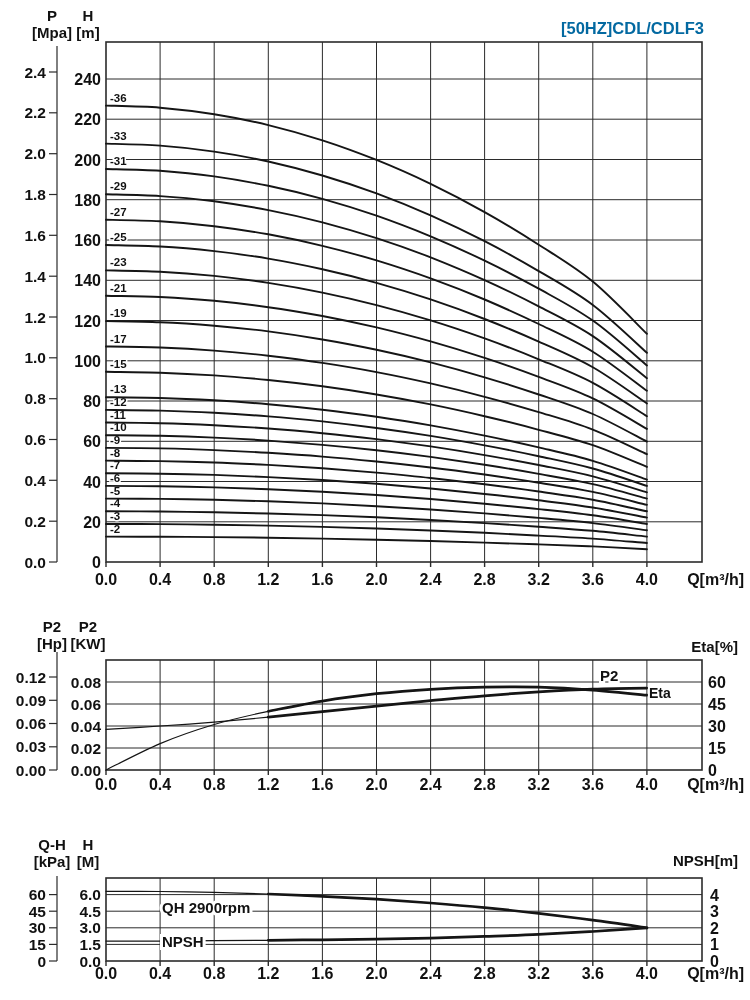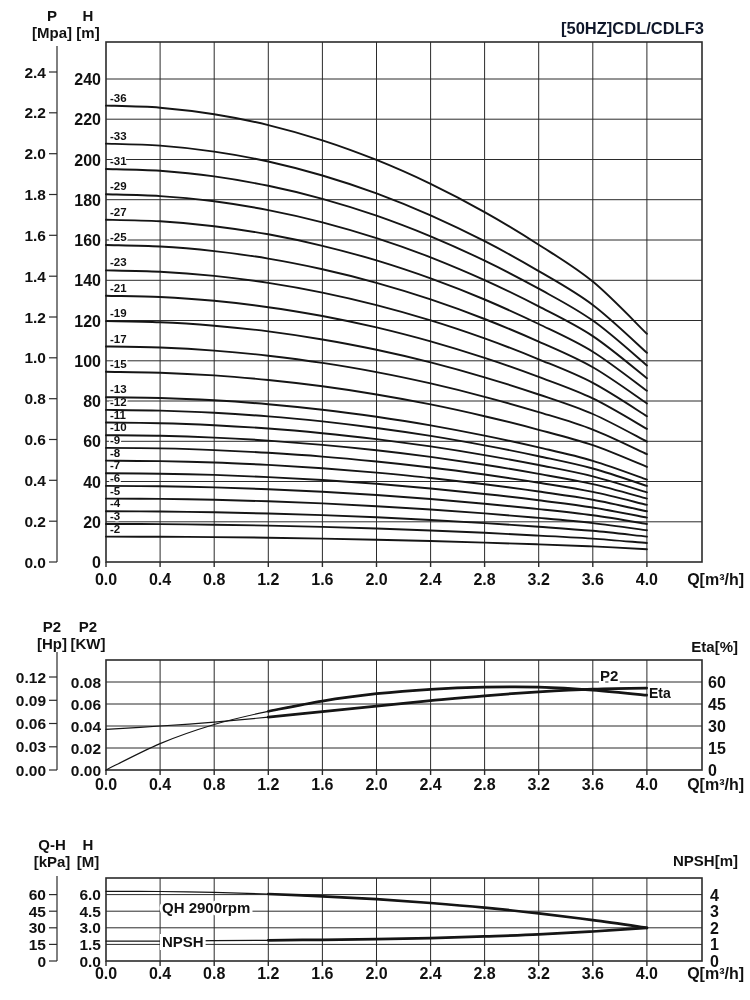--- a/index.html
+++ b/index.html
@@ -1,20 +1,20 @@
 <!DOCTYPE html>
 <html><head>
 <meta charset="utf-8">
 <style>
   html,body{margin:0;padding:0;background:#fff;}
   #stage{position:relative;width:750px;height:1000px;background:#ffffff;
          font-family:"Liberation Sans", sans-serif;overflow:hidden;}
   #curves-svg{position:absolute;left:0;top:0;}
   #curves-svg text{fill:#111;font-weight:700;font-family:"Liberation Sans", sans-serif;}
-  .chart-title{position:absolute;top:19px;right:46px;font-size:16.5px;font-weight:700;color:#0f172a;}
+  .chart-title{position:absolute;top:19px;right:46px;font-size:16.5px;font-weight:700;color:#0369a1;}
 </style>
 </head>
 <body>
 
 <div id="stage">
   <svg id="curves-svg" width="750" height="1000" viewBox="0 0 750 1000">
       <line x1="106" y1="521.8" x2="702" y2="521.8" stroke="#2b2b2b" stroke-width="1"></line>
       <line x1="106" y1="481.5" x2="702" y2="481.5" stroke="#2b2b2b" stroke-width="1"></line>
       <line x1="106" y1="441.3" x2="702" y2="441.3" stroke="#2b2b2b" stroke-width="1"></line>
       <line x1="106" y1="401" x2="702" y2="401" stroke="#2b2b2b" stroke-width="1"></line>

